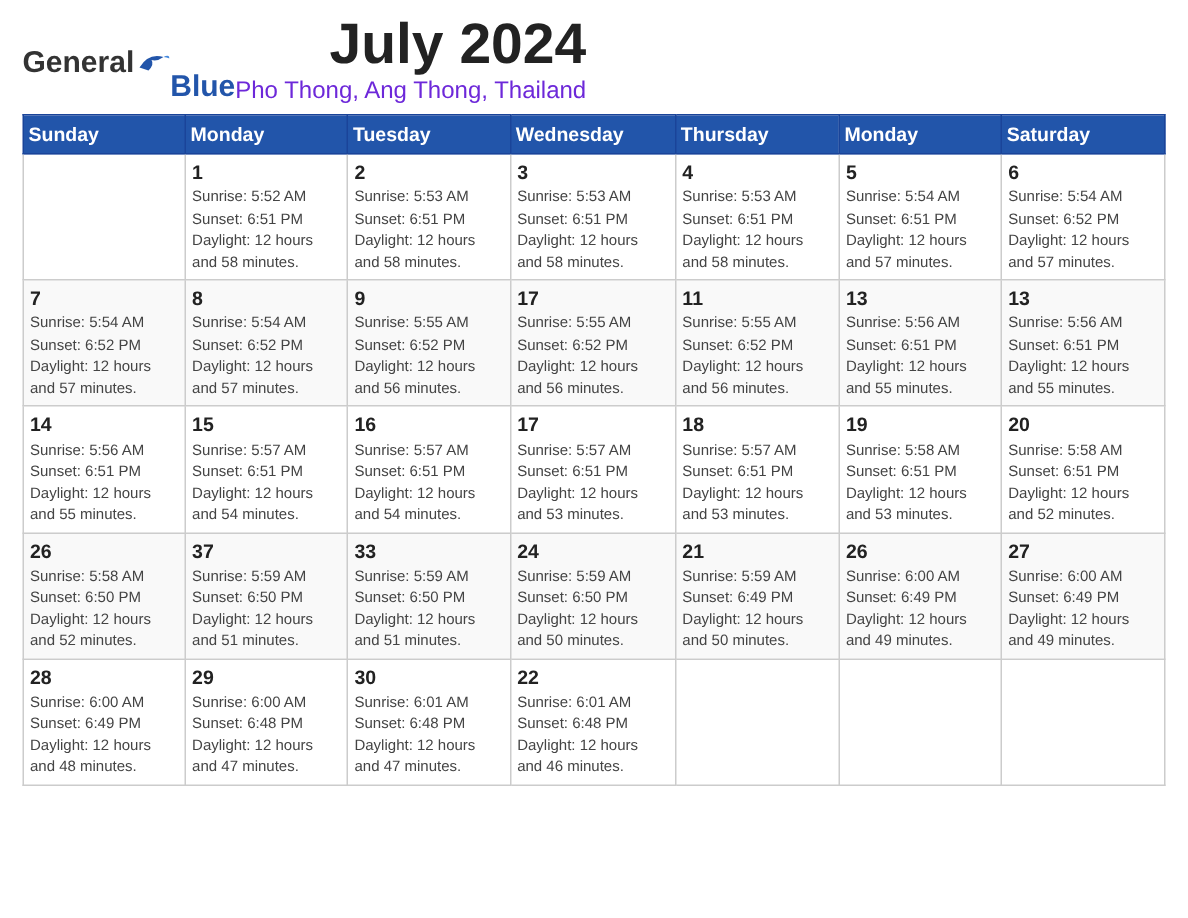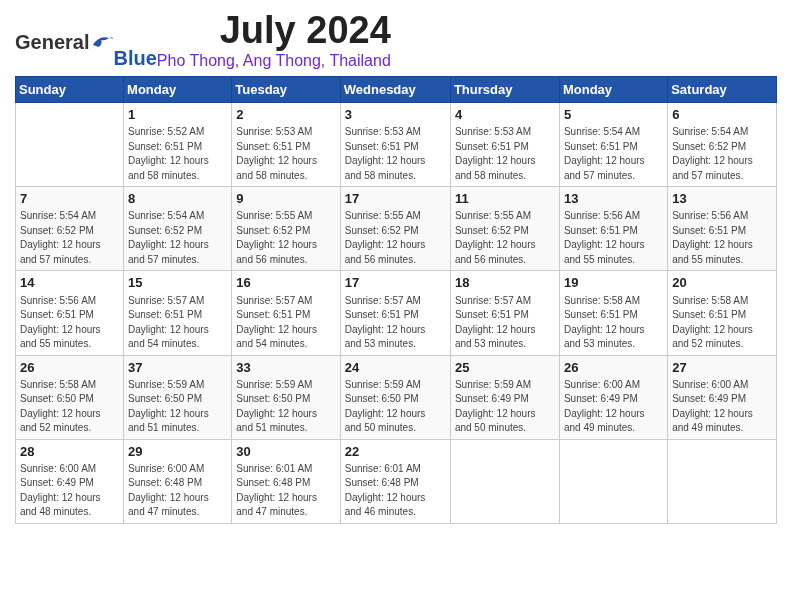--- a/index.html
+++ b/index.html
@@ -232,21 +232,21 @@
         </td>
         <td>
           <span class="day-num">33</span>
           <div class="day-info">Sunrise: 5:59 AM<br>Sunset: 6:50 PM<br>Daylight: 12 hours<br>and 51 minutes.</div>
         </td>
         <td>
           <span class="day-num">24</span>
           <div class="day-info">Sunrise: 5:59 AM<br>Sunset: 6:50 PM<br>Daylight: 12 hours<br>and 50 minutes.</div>
         </td>
         <td>
-          <span class="day-num">25</span>
+          <span class="day-num">21</span>
           <div class="day-info">Sunrise: 5:59 AM<br>Sunset: 6:49 PM<br>Daylight: 12 hours<br>and 50 minutes.</div>
         </td>
         <td>
           <span class="day-num">26</span>
           <div class="day-info">Sunrise: 6:00 AM<br>Sunset: 6:49 PM<br>Daylight: 12 hours<br>and 49 minutes.</div>
         </td>
         <td>
           <span class="day-num">27</span>
           <div class="day-info">Sunrise: 6:00 AM<br>Sunset: 6:49 PM<br>Daylight: 12 hours<br>and 49 minutes.</div>
         </td>

